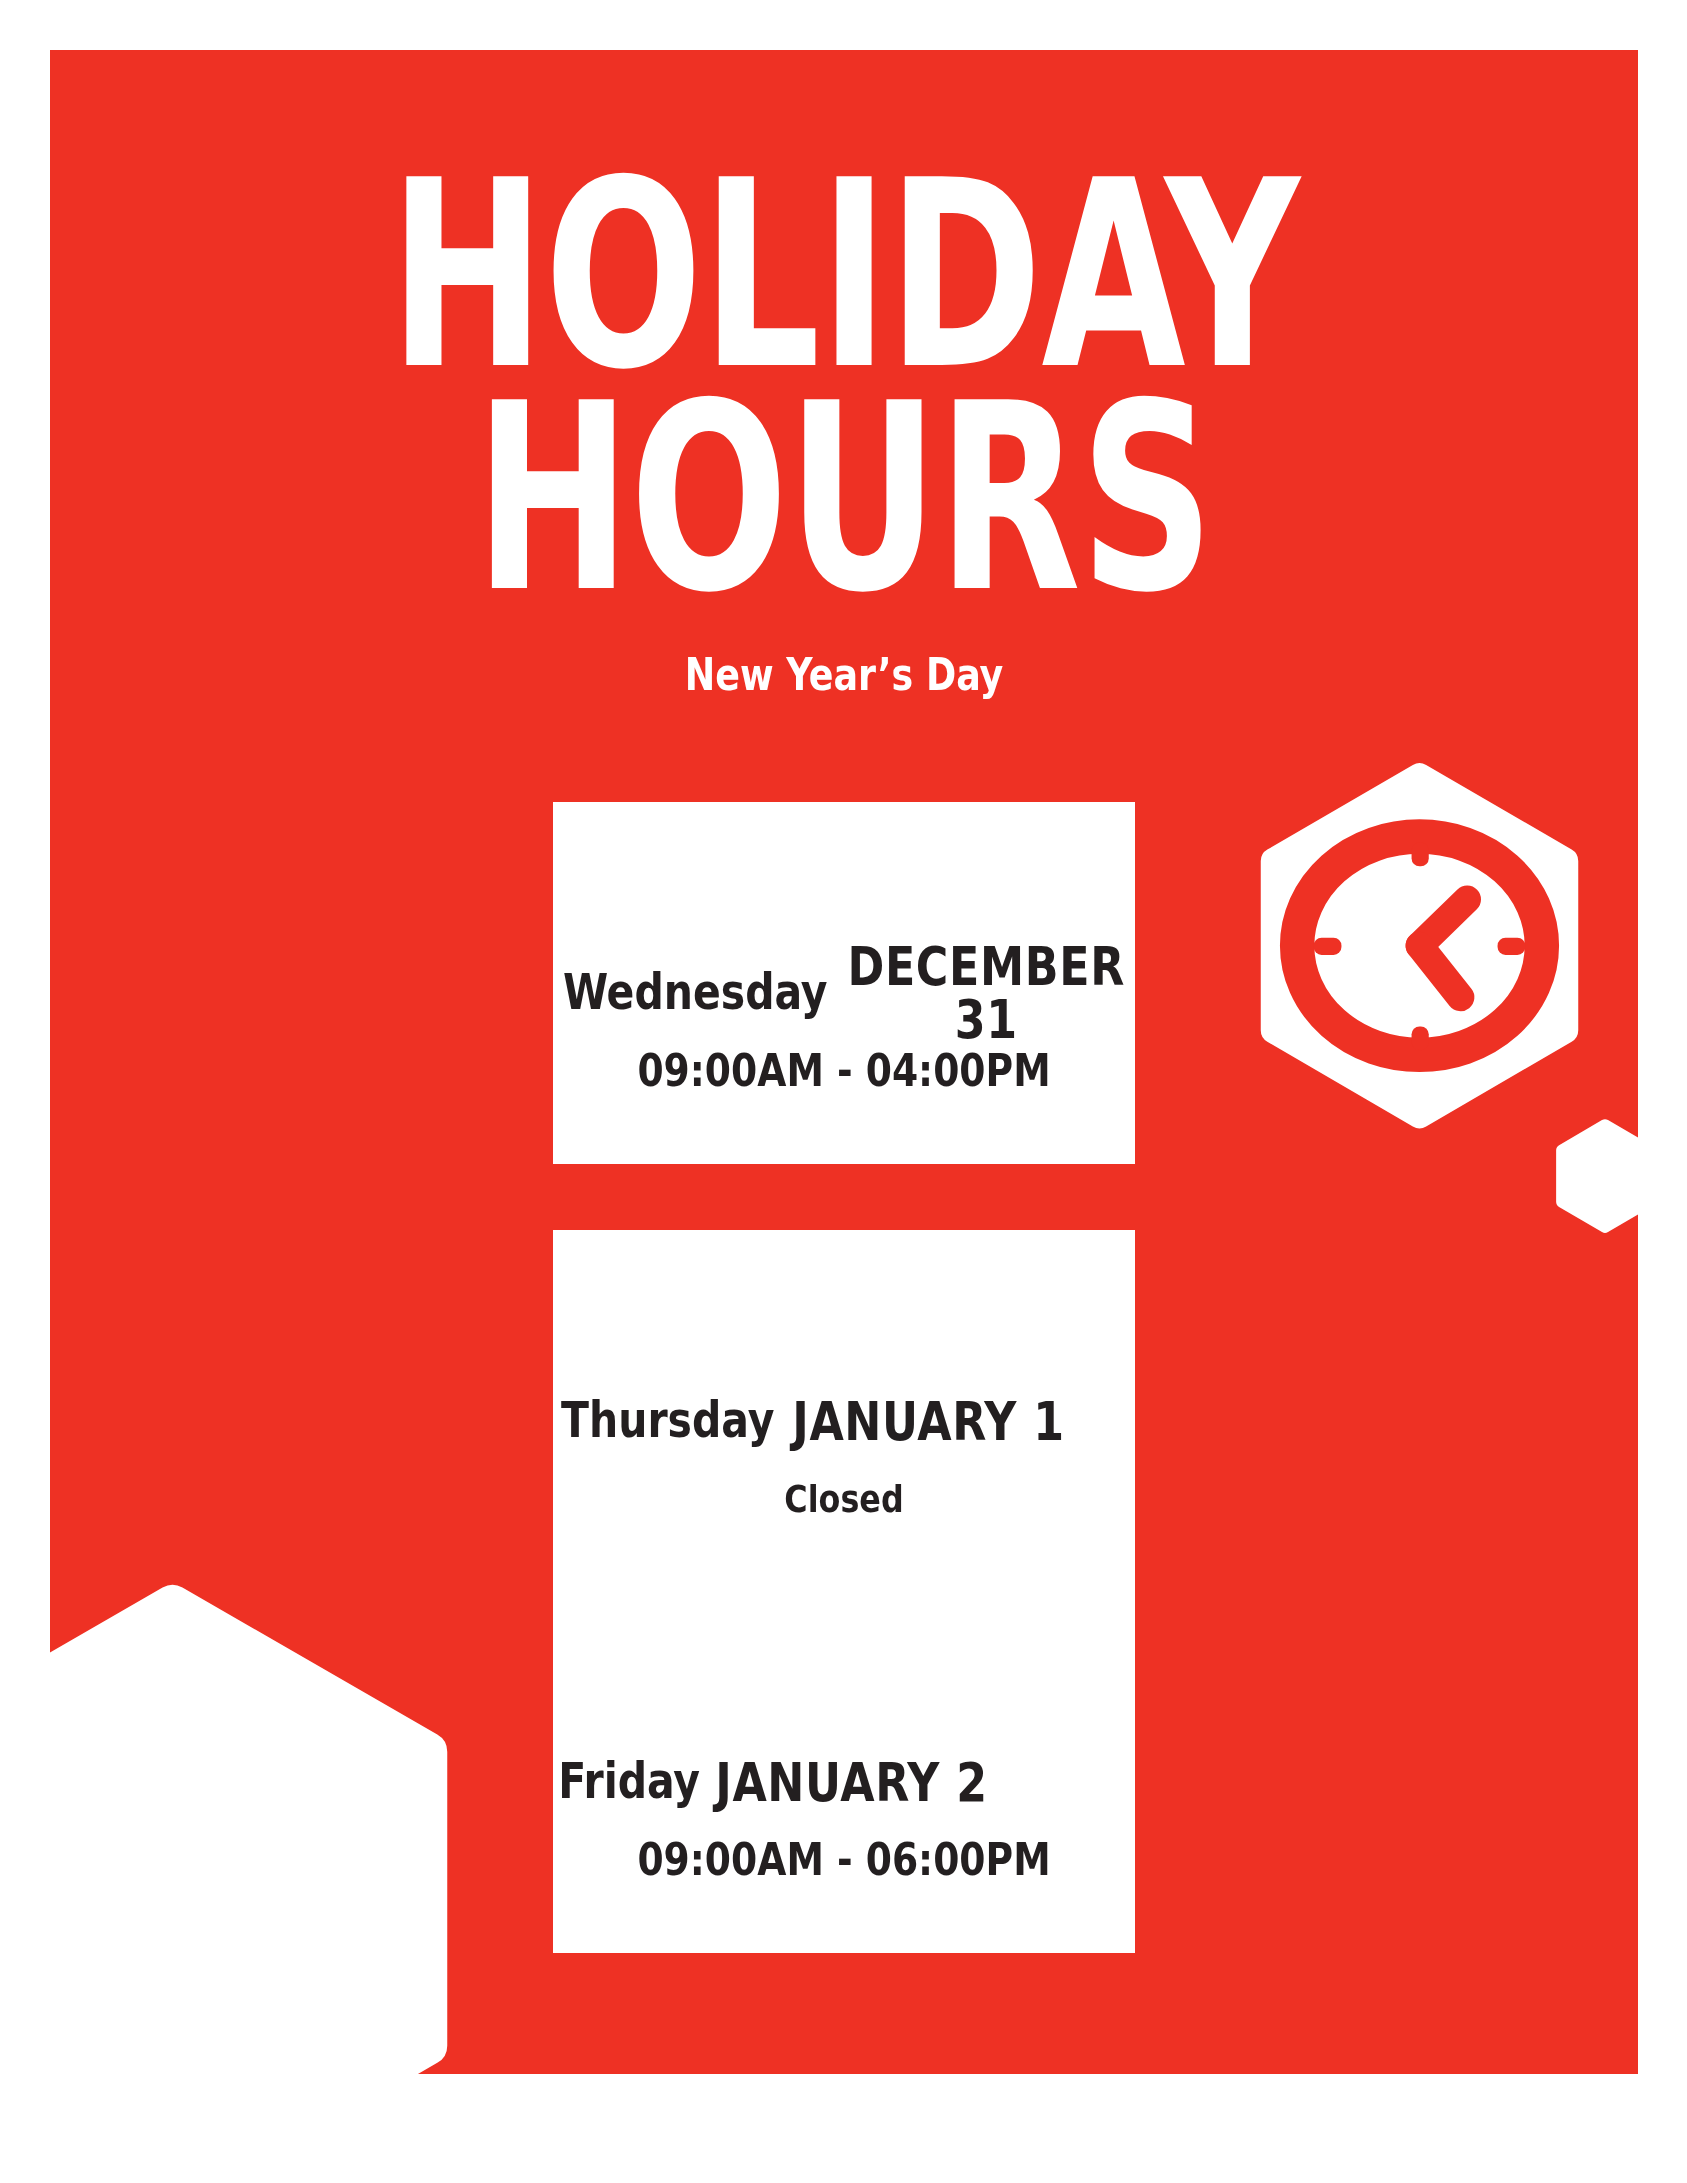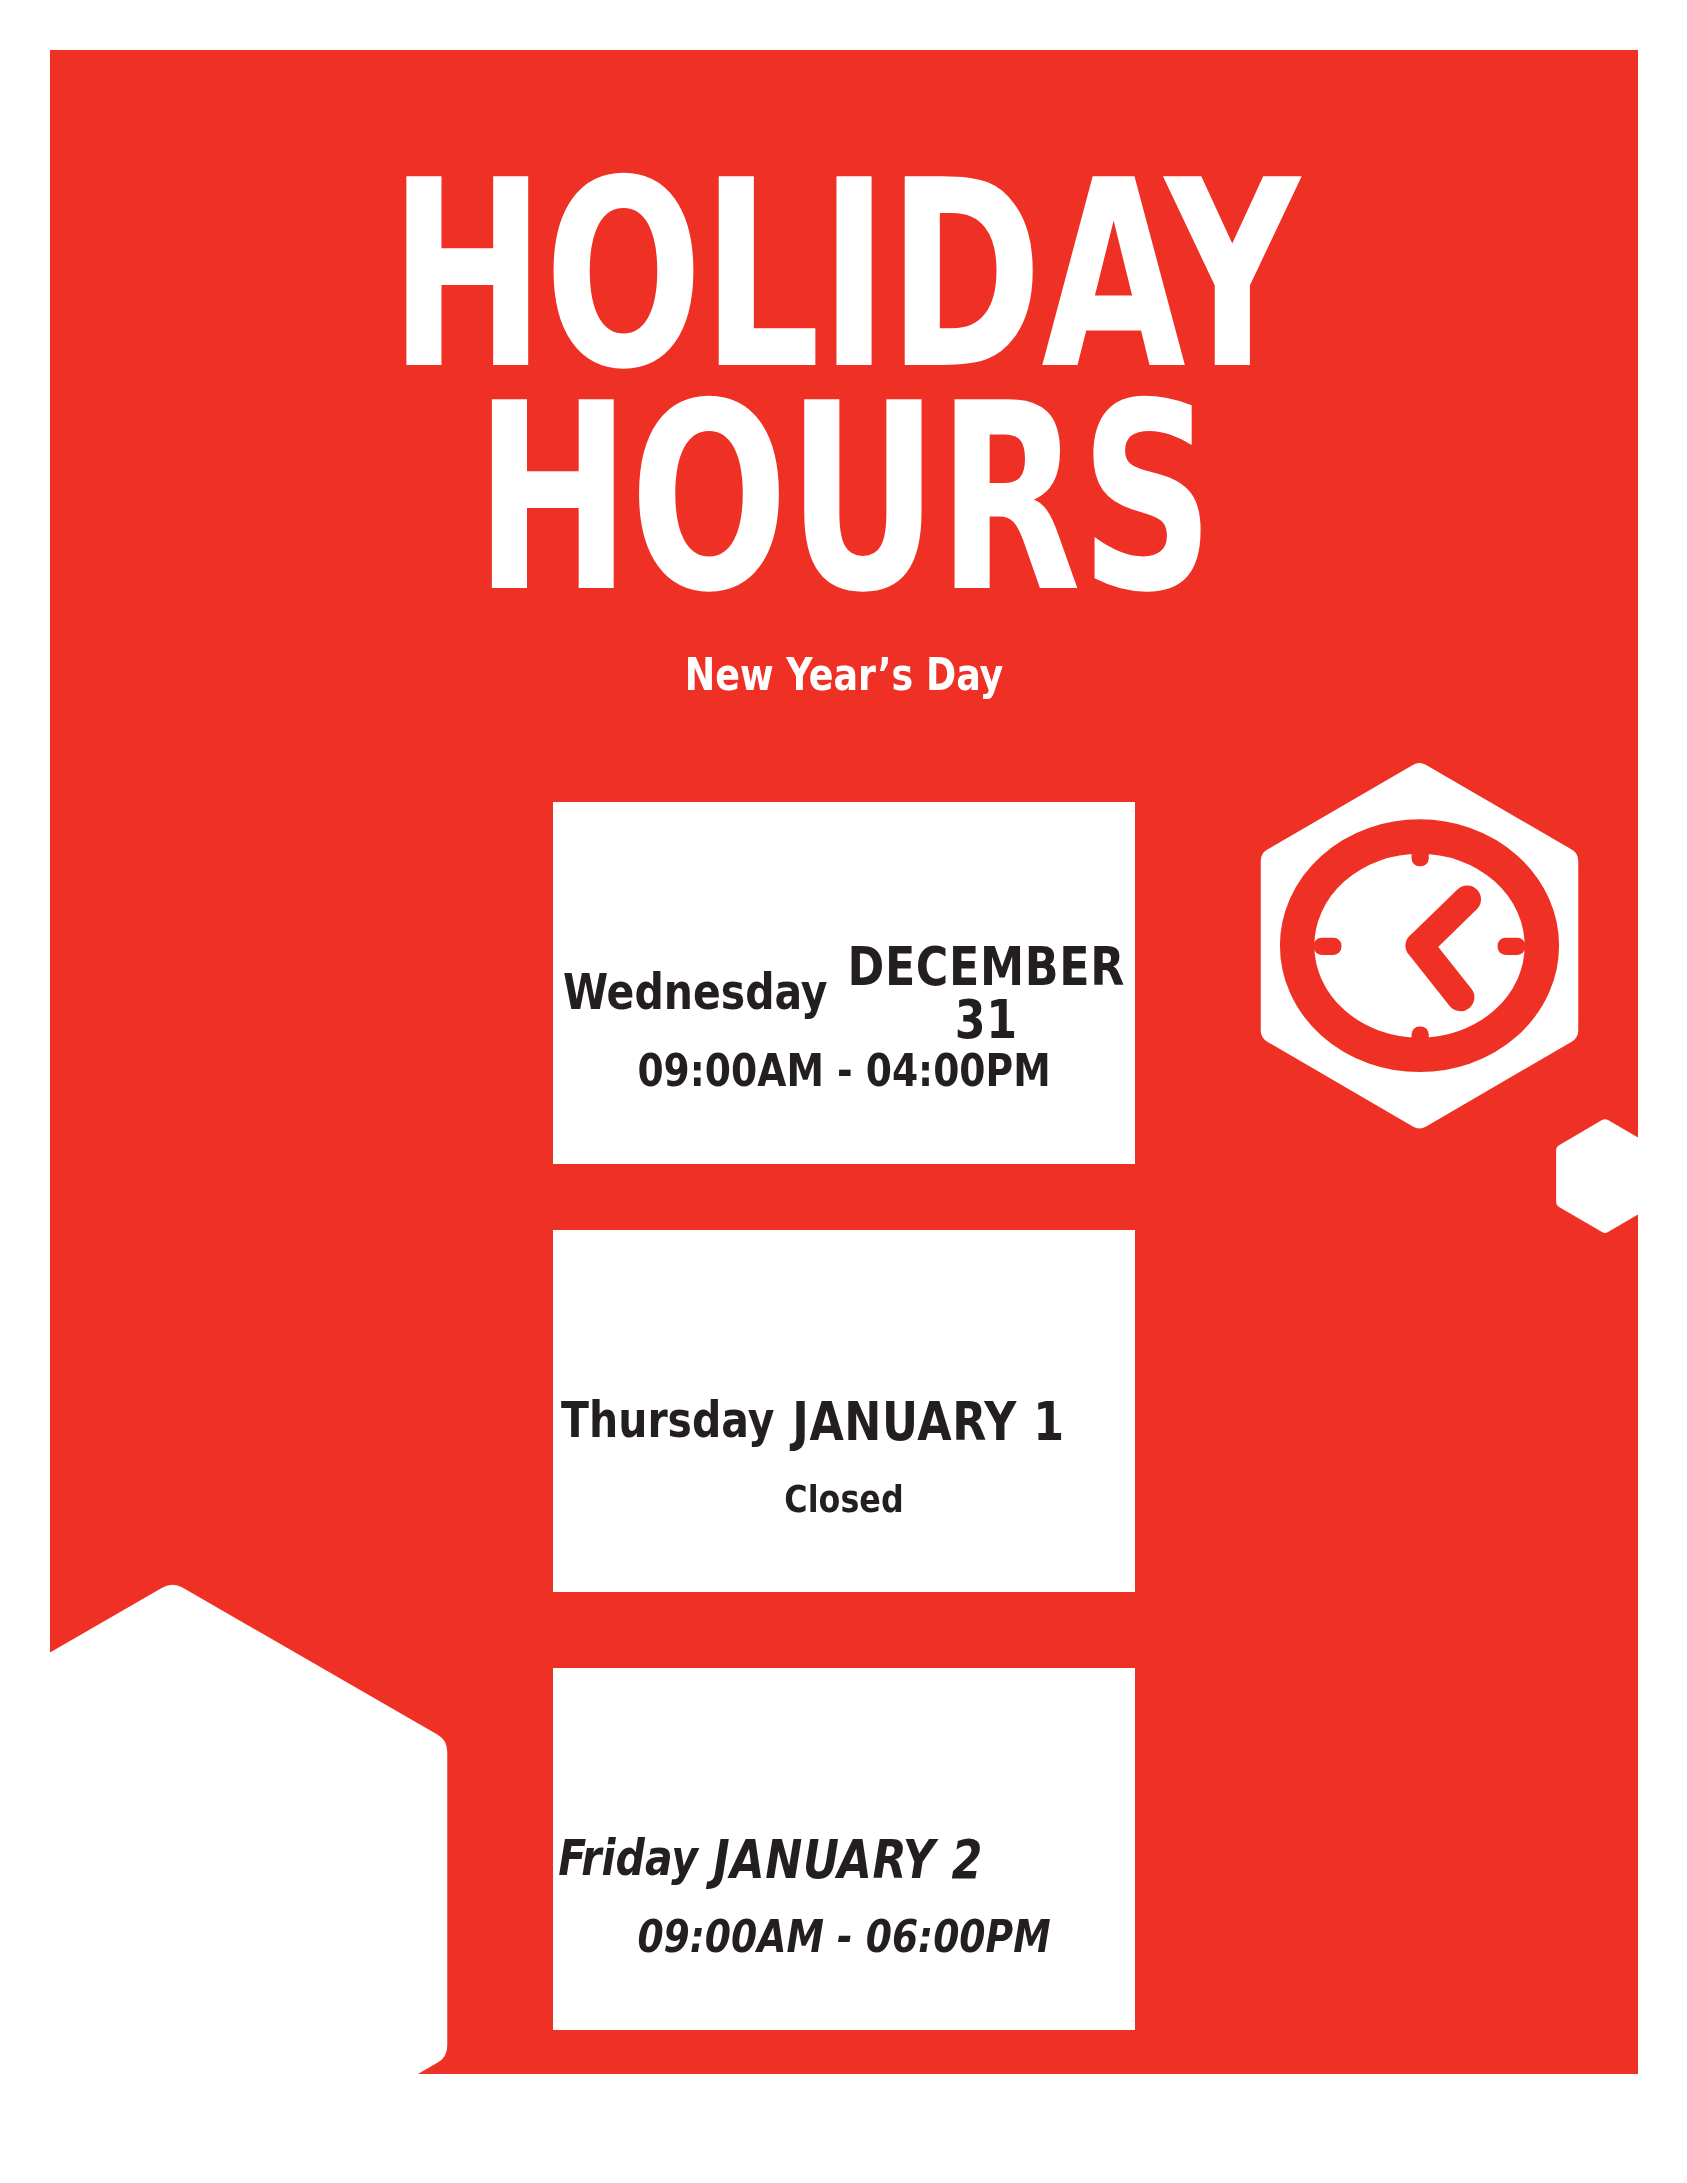--- a/index.html
+++ b/index.html
@@ -41,21 +41,21 @@
   .card{
     position:absolute;left:503px;width:582px;height:362px;
     background:#ffffff;
     display:flex;flex-direction:row;
     align-items:center;
     color:#231f20;
     text-align:center;
   }
   .card-1{top:752px;}
   .card-2{top:1180px;}
-  .card-3{top:1618px;font-style:italic;}
+  .card-3{top:1541px;}
 
   .c-day{
     font-size:49px;font-weight:bold;line-height:1;
     margin-top:18.5px;
     transform:scaleX(0.93);
   }
   .c-date{
     font-size:53px;font-weight:bold;line-height:1;
     margin-top:20px;letter-spacing:0.7px;
     transform:scaleX(0.93);

